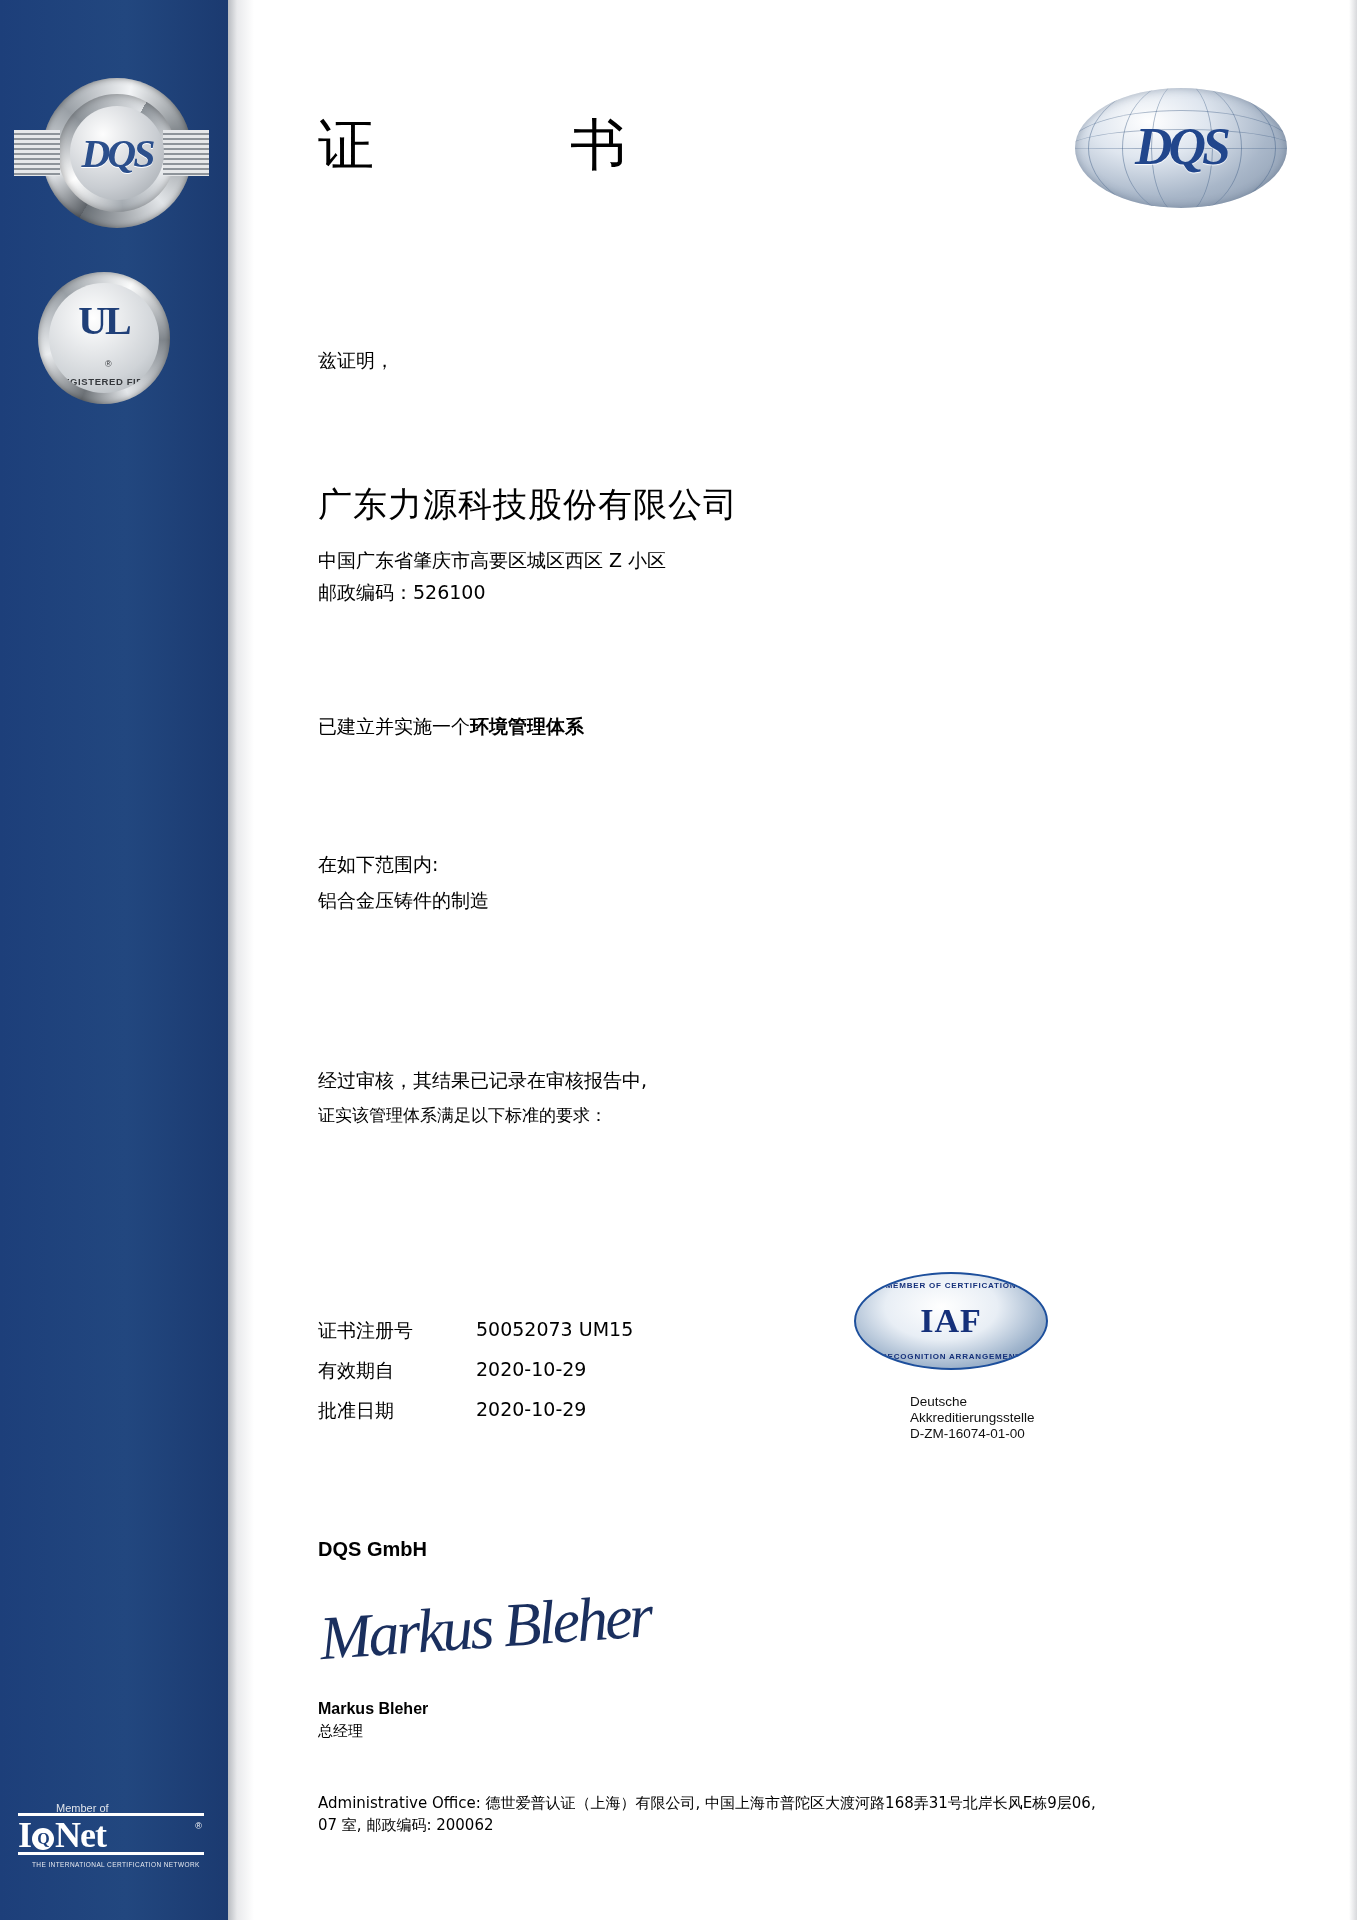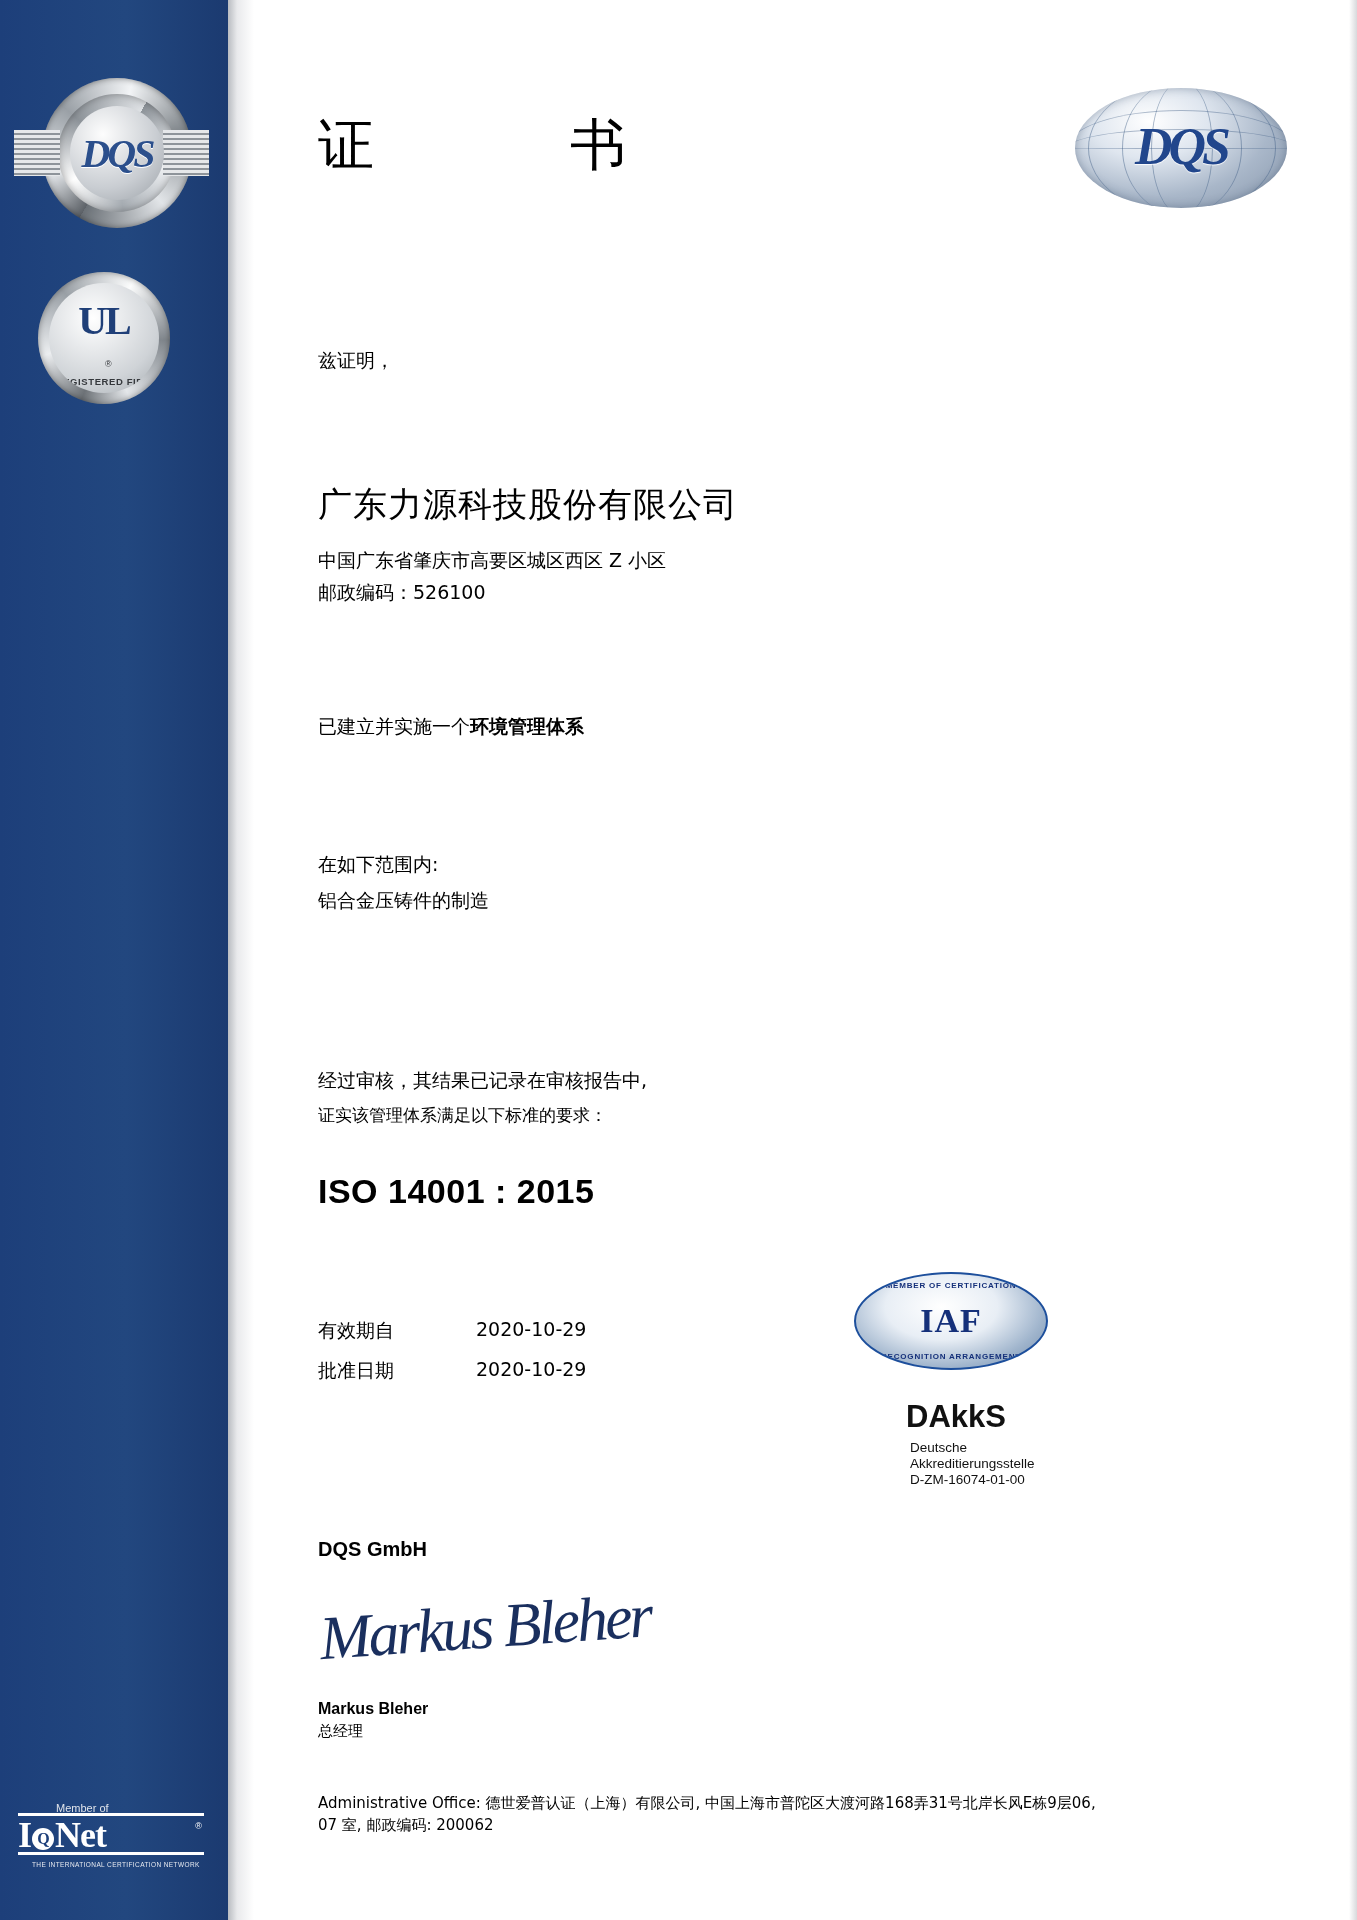--- a/index.html
+++ b/index.html
@@ -500,51 +500,45 @@
   <div class="body-text t-estab">
     <span>已建立并实施一个</span><b>环境管理体系</b>
   </div>
 
   <div class="body-text t-scope-label">在如下范围内:</div>
   <div class="body-text t-scope-value">铝合金压铸件的制造</div>
 
   <div class="body-text t-audit1">经过审核，其结果已记录在审核报告中,</div>
   <div class="body-text t-audit2">证实该管理体系满足以下标准的要求：</div>
 
-  <div class="body-text t-standard">ISO 14001 : 2015</div>
 
   <table class="details">
     <tbody>
+        <tr>
+      <td class="label">证书注册号</td>
+      <td class="value">50052073 UM15</td>
+    </tr>
     <tr>
       <td class="label">有效期自</td>
       <td class="value">2020-10-29</td>
     </tr>
     <tr>
       <td class="label">批准日期</td>
       <td class="value">2020-10-29</td>
     </tr>
   </tbody>
     </table>
 
   <div class="iaf">
     <div class="iaf-top">MEMBER OF CERTIFICATION</div>
     <div class="iaf-text">IAF</div>
     <div class="iaf-bot">RECOGNITION ARRANGEMENT</div>
   </div>
 
   <div class="dakks">
-    <div class="dakks-row">
-      <div class="dakks-arcs">
-        <span class="arc4"></span>
-        <span class="arc3"></span>
-        <span class="arc2"></span>
-        <span class="arc1"></span>
-      </div>
-      <div class="dakks-word">DAkkS</div>
-    </div>
     <div class="dakks-sub">
       <div>Deutsche</div>
       <div>Akkreditierungsstelle</div>
       <div>D-ZM-16074-01-00</div>
     </div>
   </div>
 
   <div class="sig-company">DQS GmbH</div>
   <div class="signature">Markus Bleher</div>
   <div class="sig-name">Markus  Bleher</div>

